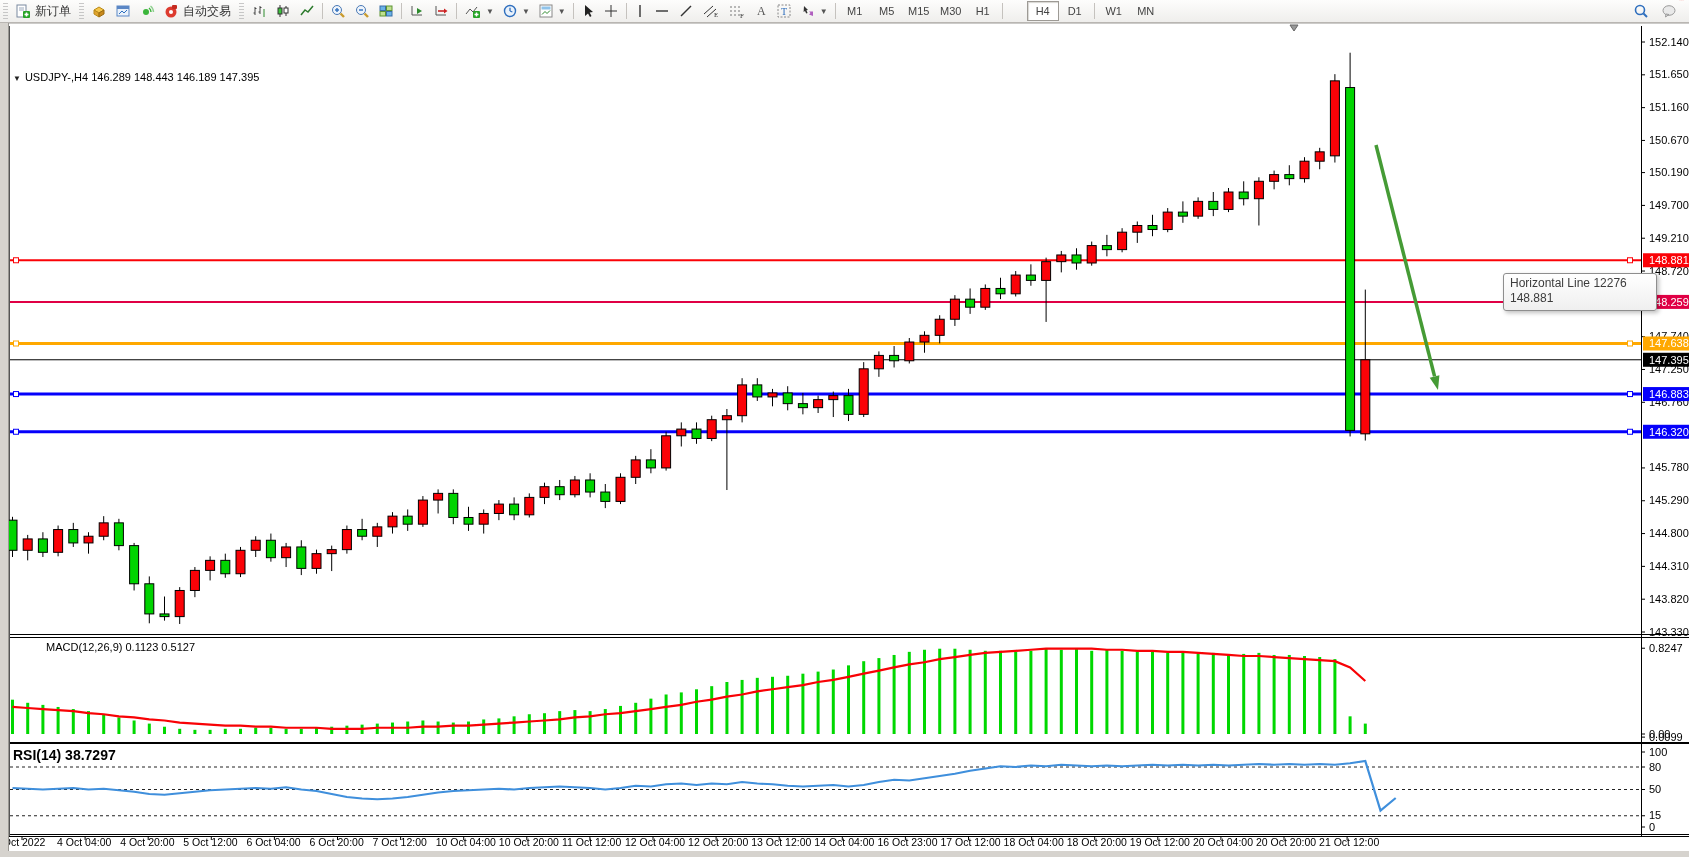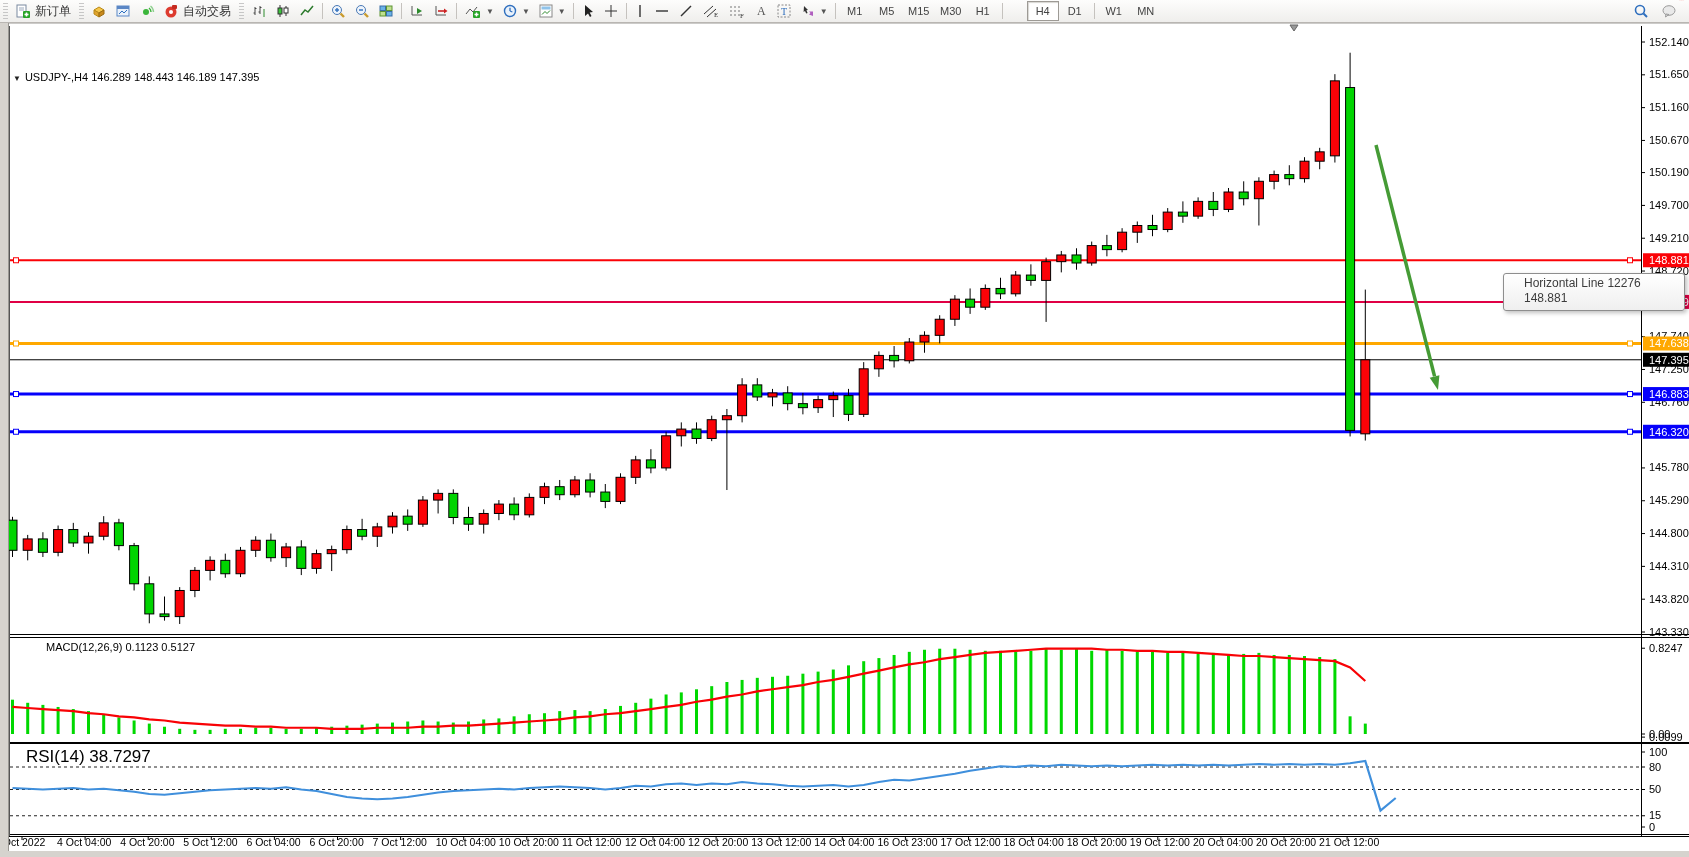--- a/index.html
+++ b/index.html
@@ -17,24 +17,24 @@
   .tf.active{background:#fff;border:1px solid #9d9a95;box-shadow:inset 1px 1px 1px #d8d6d2;margin-left:21px;}
   .dd{font-size:8px;color:#555;margin-left:1px;}
   #tb-right{margin-left:auto;display:flex;align-items:center;margin-right:6px;}
   .badge{position:absolute;top:-3px;right:-7px;background:#e03c31;color:#fff;border-radius:8px;font-size:10px;min-width:13px;height:13px;line-height:13px;text-align:center;border:1px solid #fff;}
   #leftedge{position:absolute;left:0;top:22px;width:8px;height:835px;background:#d6d3ce;border-right:1px solid #9a9893;z-index:5;}
   #csvg{position:absolute;left:0;top:0;z-index:1;}
   .ovl{position:absolute;z-index:10;color:#000;}
   #title{left:13px;top:27px;font-size:11px;z-index:10;margin-top:44px;}
   #title .tri{font-size:8px;margin-right:4px;color:#222;}
   #macdlabel{left:14px;top:641px;font-size:11px;padding-left:32px;}
-  #rsilabel{left:26px;top:747px;font-size:17px;}
+  #rsilabel{left:13px;top:747px;font-size:14px;font-weight:bold;}
   #tooltip{left:1503px;top:273px;width:140px;height:32px;z-index:20;
     background:linear-gradient(#ffffff,#efefef);border:1px solid #8e8e8e;border-radius:3px;
-    box-shadow:2px 2px 4px rgba(0,0,0,.25);font-size:12px;color:#3c3c3c;padding:2px 20px;line-height:15px;white-space:nowrap;}
+    box-shadow:2px 2px 4px rgba(0,0,0,.25);font-size:12px;color:#3c3c3c;padding:2px 6px;line-height:15px;white-space:nowrap;}
   #bottomstrip{position:absolute;left:0;top:851px;width:1689px;height:6px;background:#d6d3ce;z-index:6;}
 </style>
 </head>
 <body>
 
 <div id="app">
 
   <div id="toolbar">
     <div class="grip"></div>
     <span class="tbtn">

